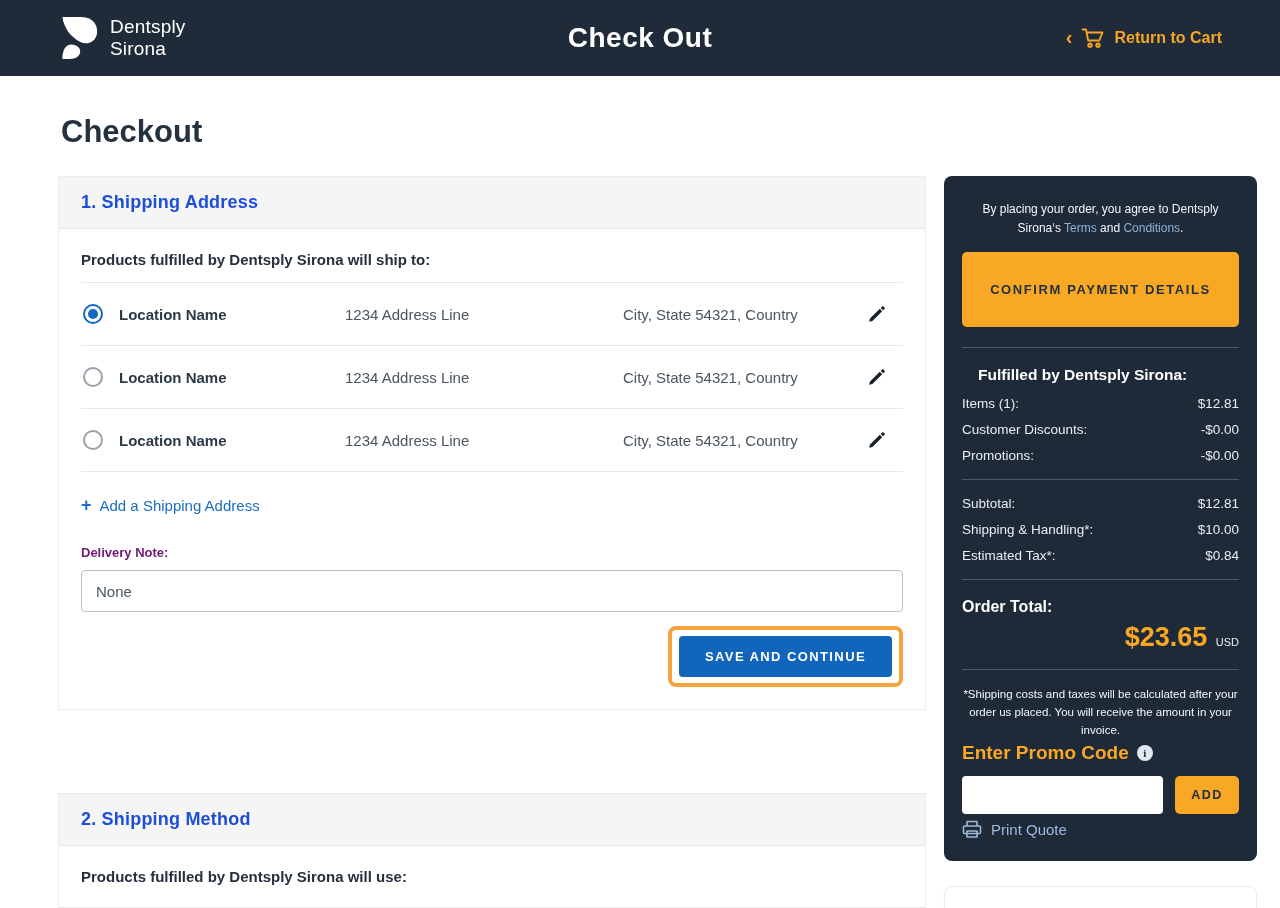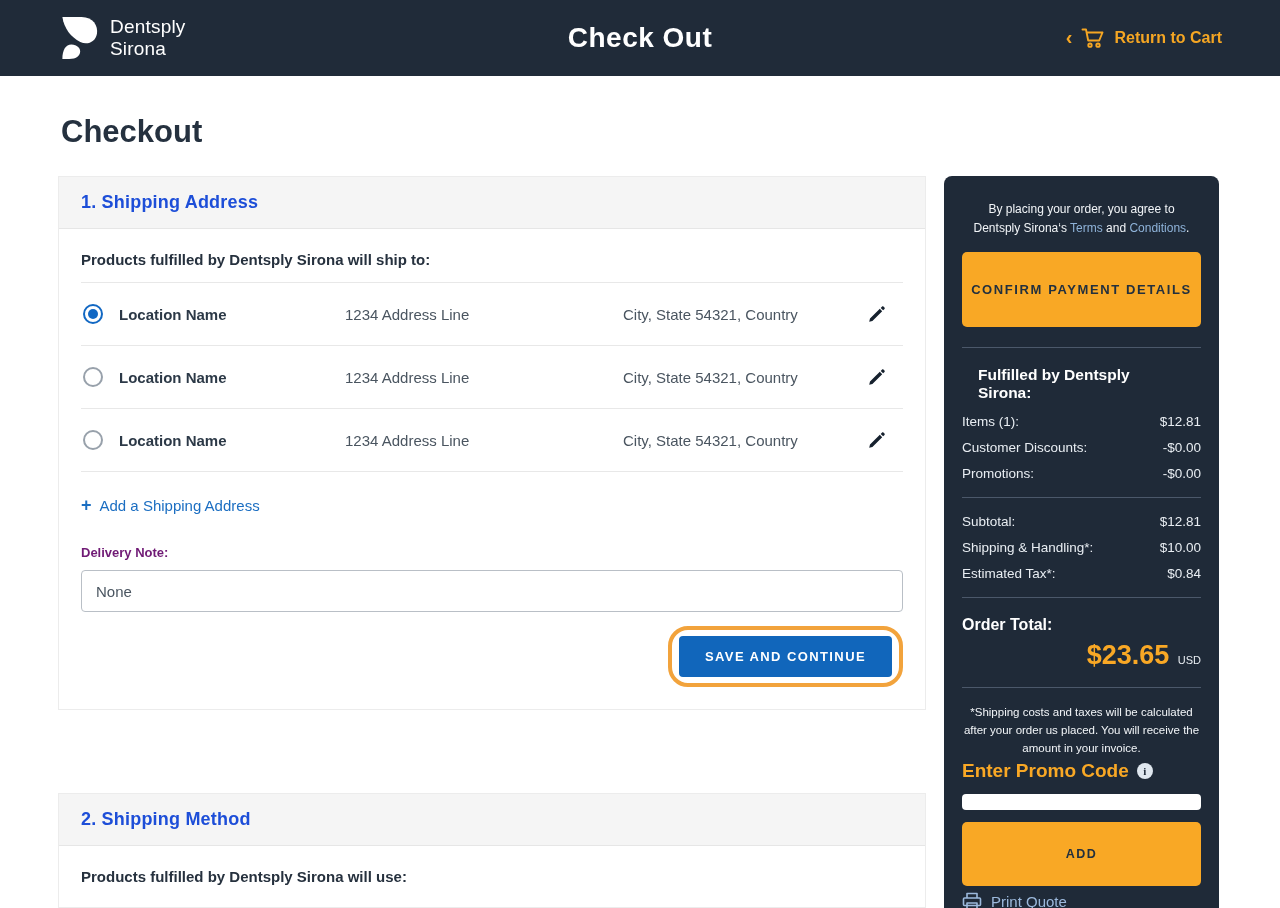--- a/index.html
+++ b/index.html
@@ -48,21 +48,21 @@
   .add-link { display:inline-flex; align-items:center; gap:8px; margin-top:24px;
     color:#1b6ec2; font-size:15px; cursor:pointer; }
   .plus-glyph { font-size:18px; font-weight:bold; line-height:1; }
 
   .note-label { margin-top:30px; font-size:13px; font-weight:600; color:#701a75; }
   .note-input { margin-top:10px; width:100%; height:42px; border:1px solid #b9bfc6;
     border-radius:4px; padding:0 14px; font-size:15px; color:#4a5560;
     font-family:"Liberation Sans",sans-serif; background:#fff; }
 
   .save-row { display:flex; justify-content:flex-end; margin-top:14px; }
-  .save-ring { border:4px solid #f2a33c; border-radius:20px; padding:6px 7px; }
+  .save-ring { border:4px solid #f2a33c; border-radius:8px; padding:6px 7px; }
   .save-btn { background:#1166bb; color:#ffffff; border:none; border-radius:4px;
     font-size:13px; font-weight:bold; letter-spacing:1.4px; padding:13px 26px;
     cursor:pointer; font-family:"Liberation Sans",sans-serif; }
 
   
   .summary-card { background:#1f2a38; border-radius:8px; padding:20px 18px 22px; color:#eef2f6; }
   .agreement { font-size:12px; line-height:1.55; text-align:center; color:#f2f5f8;
     padding:4px 6px 0; }
   .agreement .lnk { color:#8fb3d9; cursor:pointer; }
   .confirm-btn { display:block; width:100%; margin:15px 0 20px; background:#f9a825;
@@ -80,21 +80,21 @@
   .order-total-value { color:#f9a825; font-size:27px; font-weight:bold; }
   .order-total-cur { color:#e8edf2; font-size:11px; margin-left:4px; }
   .disclaimer { font-size:11.5px; line-height:1.55; text-align:center; color:#f2f5f8;
     margin:16px 0 2px; }
   .promo-heading { display:flex; align-items:center; gap:8px; color:#f9a825;
     font-size:19px; font-weight:600; margin-bottom:12px; }
   .info-badge { width:16px; height:16px; border-radius:50%; background:#dfe7ef;
     color:#202b39; font-size:11px; font-weight:bold; display:inline-flex;
     align-items:center; justify-content:center; font-family:"Liberation Serif",serif;
     cursor:pointer; }
-  .promo-row { display:flex; gap:12px;flex-direction:column; }
+  .promo-row { display:flex; gap:12px; }
   .promo-input { flex:1; height:38px; border:none; border-radius:4px; padding:0 10px;
     font-size:14px; background:#ffffff; font-family:"Liberation Sans",sans-serif; }
   .add-btn { flex:0 0 64px; background:#f9a825; color:#23303e; border:none;
     border-radius:5px; font-size:12.5px; font-weight:bold; letter-spacing:1.4px;
     cursor:pointer; font-family:"Liberation Sans",sans-serif; }
   .print-link { display:flex; align-items:center; gap:9px; margin-top:6px;
     color:#9cb9dc; font-size:15px; cursor:pointer; }
 
   
   .ds-card { margin-top:25px; background:#ffffff; border:1px solid #ececec;

